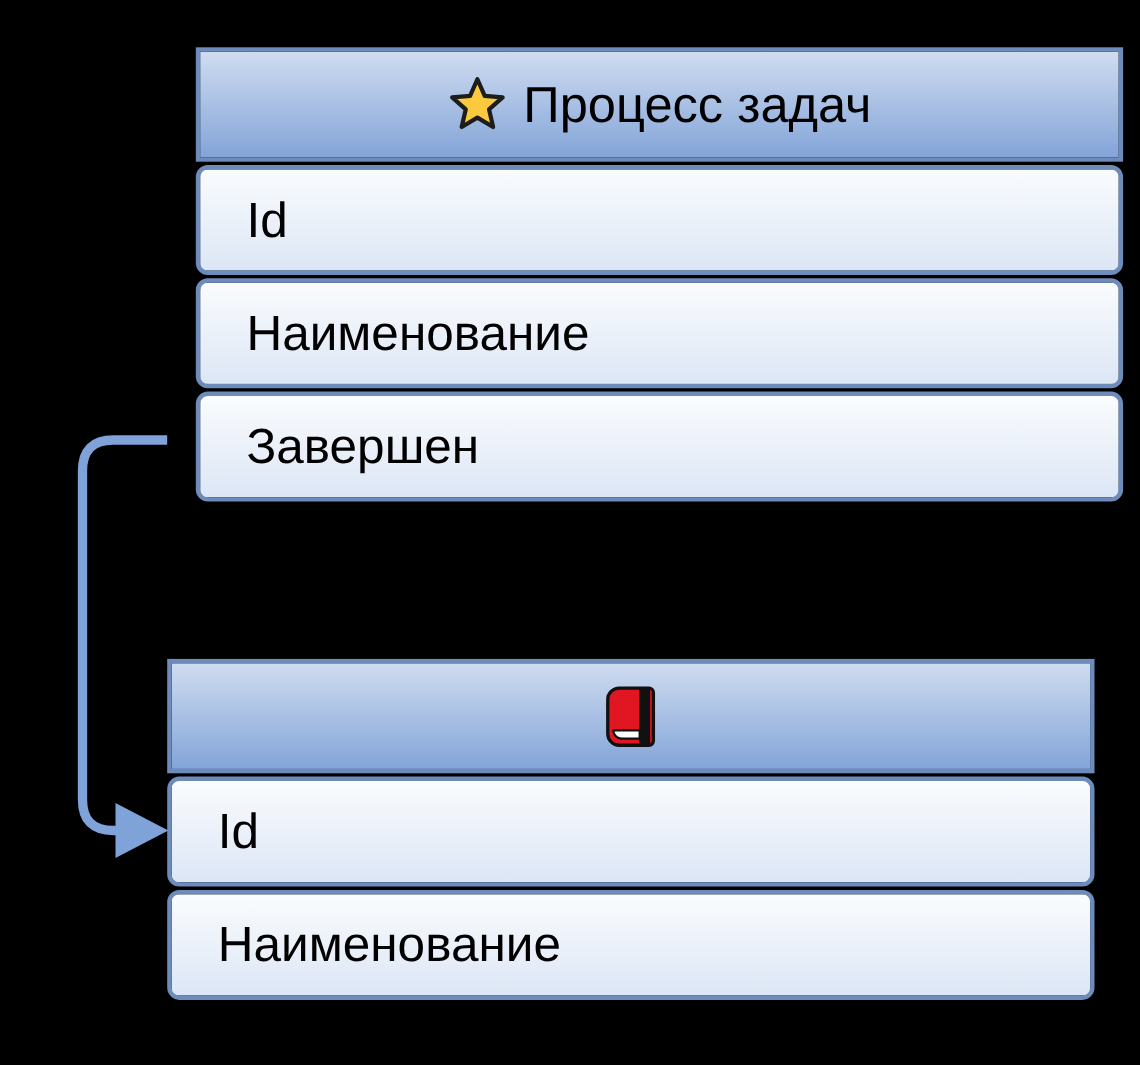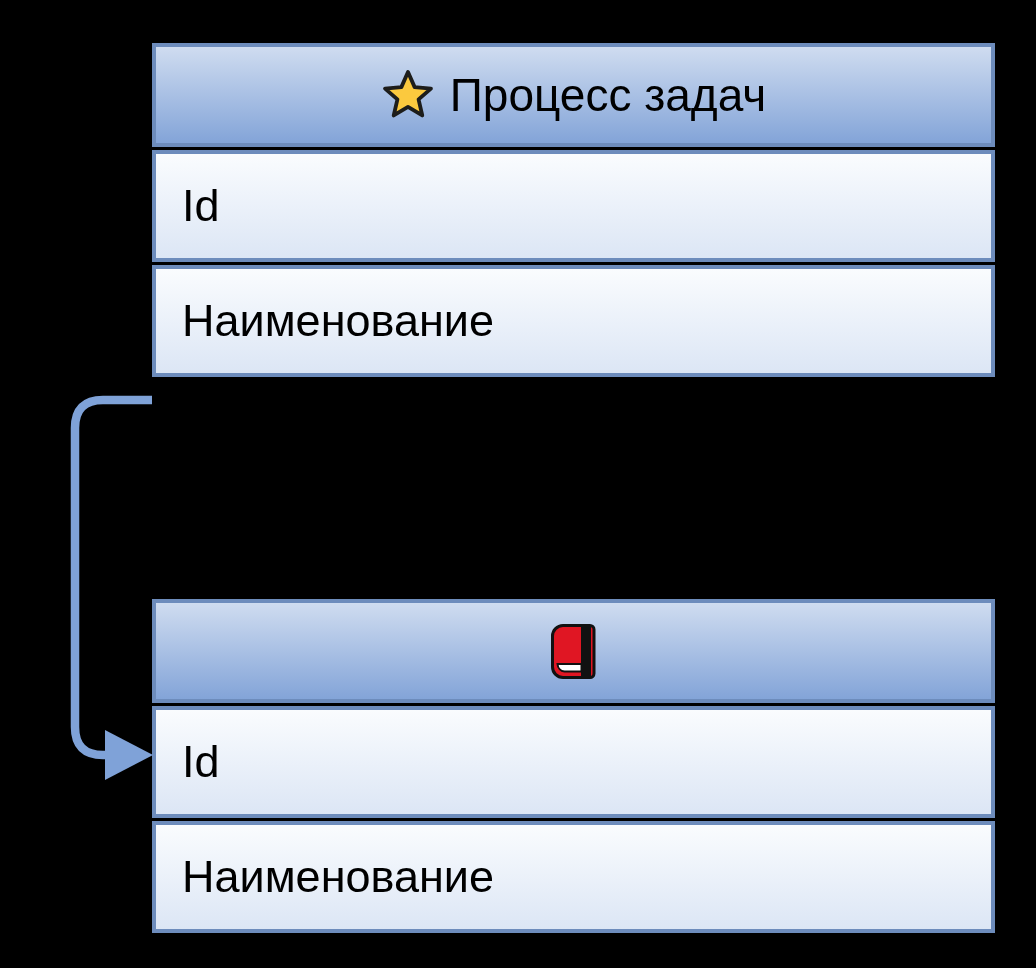--- a/index.html
+++ b/index.html
@@ -27,42 +27,43 @@
   }
   .canvas{position:absolute;inset:0;}
   .entity{
     position:absolute;
     left:152px;
     width:843px;
     display:flex;
     flex-direction:column;
     gap:3px;
   }
-  .entity-1{top:43px;}
+  .entity-1{top:43px;margin-left:26px;}
   .entity-2{top:599px;}
   .cell{
     border:4px solid var(--border);
     width:100%;
   }
   .header-cell{
     height:104px;
     background:linear-gradient(180deg,var(--header-top) 0%,var(--header-bottom) 100%);
     display:flex;
     align-items:center;
     justify-content:center;
     gap:15px;
     font-size:46px;
   }
   .row-cell{
-    height:112px;
+    height:100px;
     background:linear-gradient(180deg,var(--row-top) 0%,var(--row-bottom) 100%);
     display:flex;
     align-items:center;
-    padding-left:26px;
+    padding-left:42px;
     font-size:45px;
+    border-radius:11px;
   }
   .icon{display:block;flex:0 0 auto;}
   .star-shape{fill:var(--star);stroke:var(--star-outline);stroke-width:1.7;stroke-linejoin:round;}
   .book-cover{fill:var(--book-red);stroke:var(--book-outline);stroke-width:3;stroke-linejoin:round;}
   .book-pages{fill:#ffffff;stroke:var(--book-outline);stroke-width:2;}
   .book-edge{fill:var(--book-outline);}
   .connector-path{stroke:var(--connector);stroke-width:8.5;fill:none;}
   .connector-head{fill:var(--connector);}
   svg.overlay{position:absolute;inset:0;pointer-events:none;}
 </style>
@@ -77,20 +78,23 @@
         <path class="star-shape" d="M12 1.8 L14.95 8.5 L22.2 9.15 L16.7 13.95 L18.35 21.1 L12 17.3 L5.65 21.1 L7.3 13.95 L1.8 9.15 L9.05 8.5 Z"></path>
       </svg>
       <span>Процесс задач</span>
     </div>
     <div class="cell row-cell">
       <span>Id</span>
     </div>
     <div class="cell row-cell">
       <span>Наименование</span>
     </div>
+    <div class="cell row-cell">
+      <span>Завершен</span>
+    </div>
   </div>
 
   <div class="entity entity-2">
     <div class="cell header-cell">
       <svg class="icon" width="47" height="57" viewBox="0 0 47 57">
         <path class="book-cover" d="M13 2.5 H40 a4 4 0 0 1 4 4 V50.5 a4 4 0 0 1 -4 4 H13 a10.5 10.5 0 0 1 -10.5 -10.5 V13 a10.5 10.5 0 0 1 10.5 -10.5 Z"></path>
         <path class="book-pages" d="M7.5 41 a8 8 0 0 0 7 7.5 H31.5 V41 Z"></path>
         <rect class="book-edge" x="31" y="2" width="10" height="53"></rect>
       </svg>
     </div>

